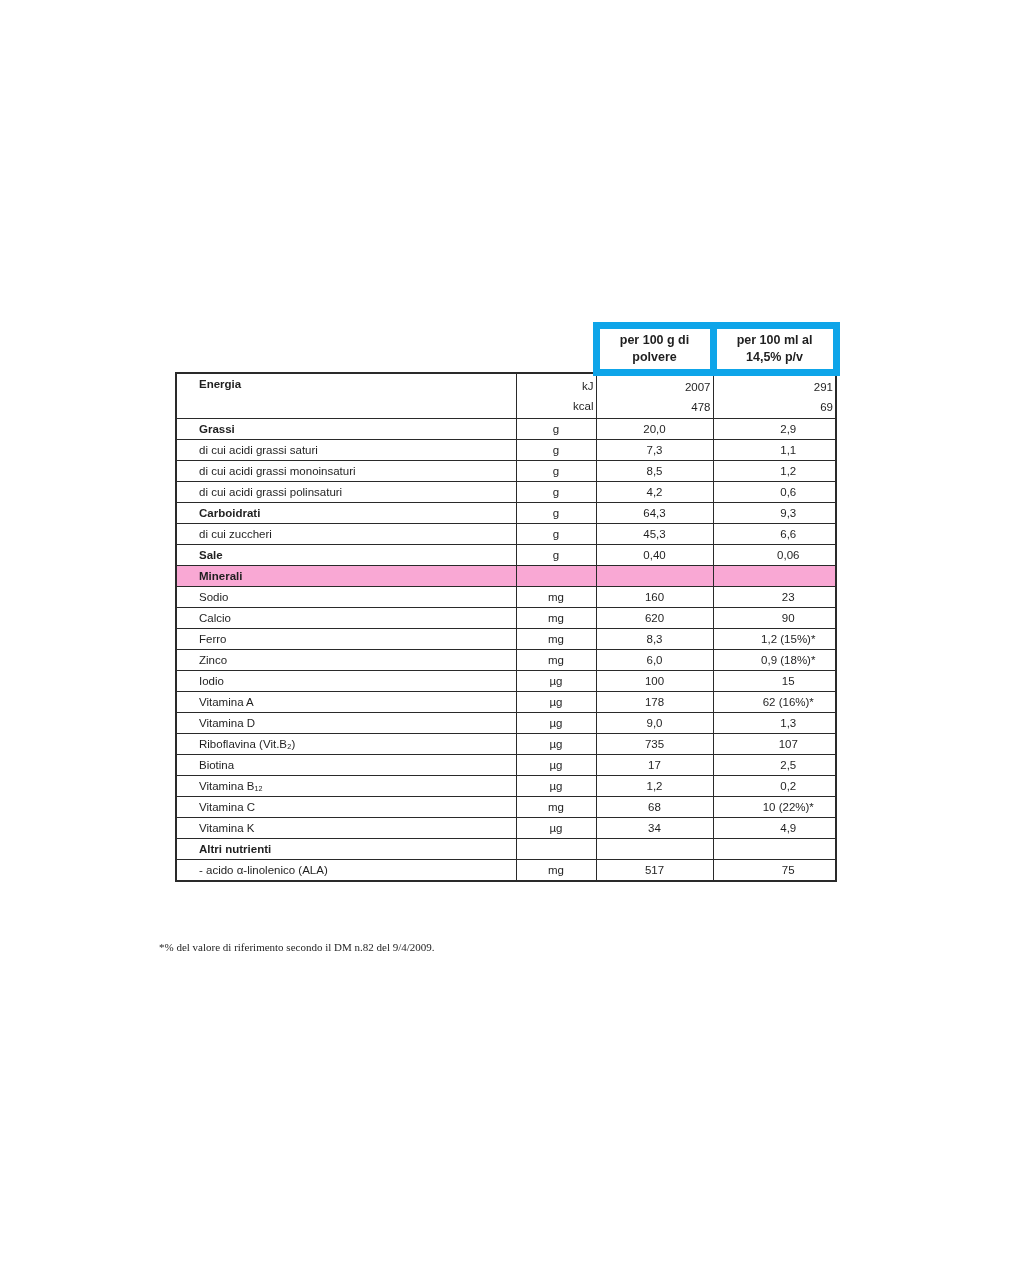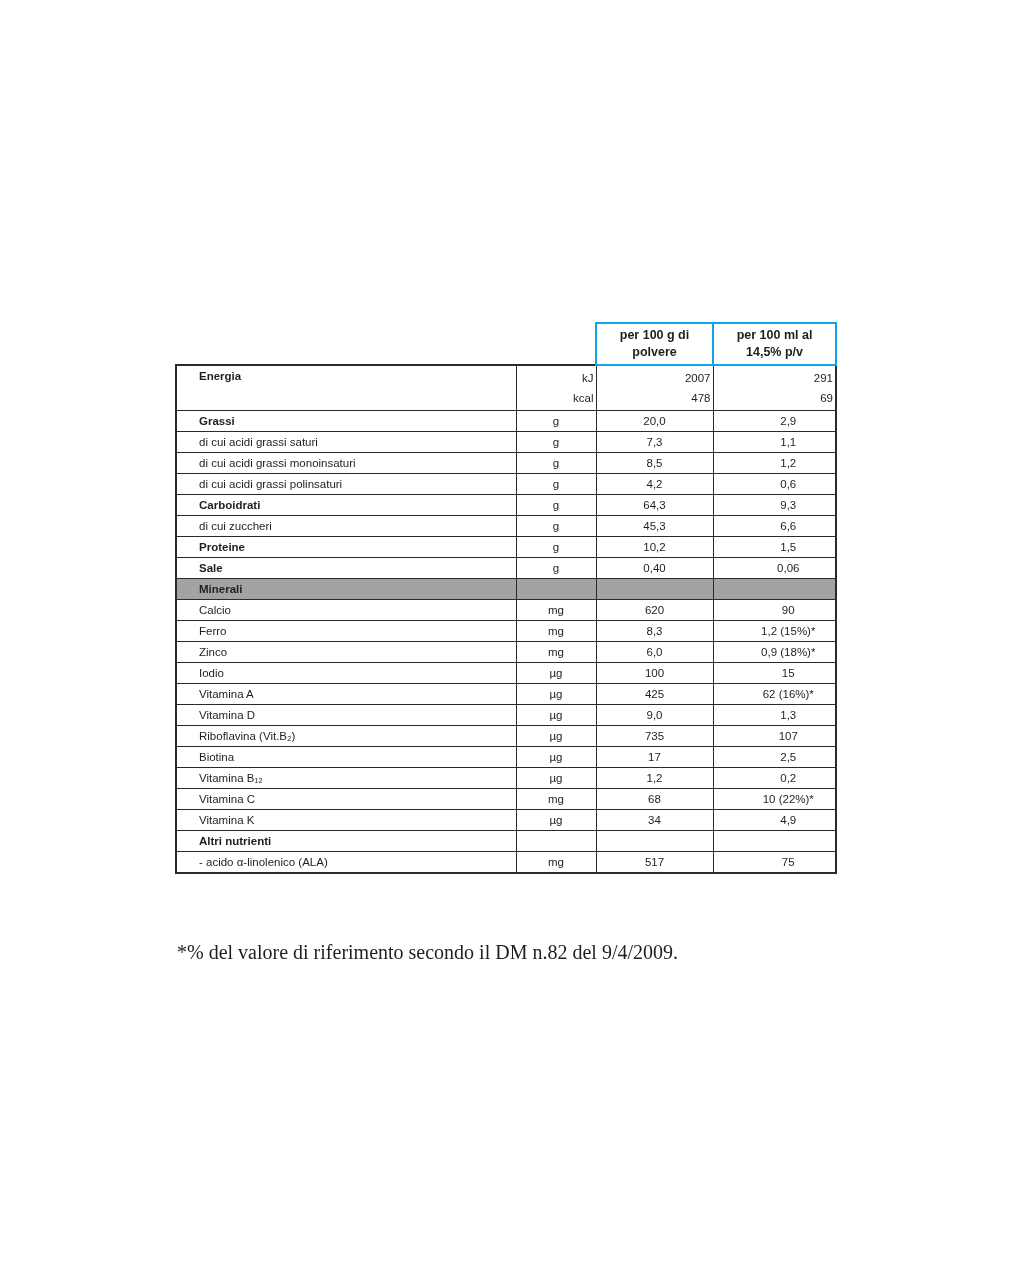--- a/index.html
+++ b/index.html
@@ -31,21 +31,21 @@
   col.c2 { width: 80px; }
   col.c3 { width: 117px; }
   col.c4 { width: 123px; }
 
   
   thead td.spacer {
     border: none;
     background: #ffffff;
   }
   thead th {
-    border: 2px solid #0ea5e9;
+    border: 7px solid #0ea5e9;
     font-weight: 700;
     font-size: 12.5px;
     text-align: center;
     vertical-align: middle;
     height: 38px;
     line-height: 17px;
     padding: 1px 2px;
     background: #ffffff;
   }
 
@@ -71,29 +71,29 @@
   tbody td:last-child { border-right-width: 2px; padding-left: 30px; }
 
   
   tr.double td { height: 40px; }
   tr.double td div { line-height: 20px; text-align: right; }
   tr.double td.c-label { vertical-align: top; padding-top: 4px; }
   tr.bold td.c-label,
   tr.group td.c-label,
   tr.section td.c-label,
   tr.section-italic td.c-label { font-weight: 700; }
-  tr.section td, tr.section-italic td { background: #a3a3a3; }
+  tr.section td, tr.section-italic td { background: #f9a8d4; }
   tr.section-italic td.c-label { font-style: italic; }
 
   .footnote {
     position: absolute;
-    left: 177px;
+    left: 159px;
     top: 941px;
     font-family: "Liberation Serif", serif;
-    font-size: 20px;
+    font-size: 11px;
     color: #1f1f1f;
     white-space: nowrap;
   }
 </style>
 </head>
 <body>
 
 <div class="table-wrap">
   <table class="nutrition">
     <colgroup>
@@ -161,38 +161,38 @@
           <td class="c-val">64,3</td>
           <td class="c-val">9,3</td>
         </tr>
         <tr class="normal">
           <td class="c-label">di cui zuccheri</td>
           <td class="c-unit">g</td>
           <td class="c-val">45,3</td>
           <td class="c-val">6,6</td>
         </tr>
         <tr class="bold">
-          <td class="c-label">Proteine</td>
-          <td class="c-unit">g</td>
-          <td class="c-val">10,2</td>
-          <td class="c-val">1,5</td>
-        </tr>
-        <tr class="bold">
           <td class="c-label">Sale</td>
           <td class="c-unit">g</td>
           <td class="c-val">0,40</td>
           <td class="c-val">0,06</td>
         </tr>
         <tr class="section">
           <td class="c-label">Minerali</td>
           <td class="c-unit"></td>
           <td class="c-val"></td>
           <td class="c-val"></td>
         </tr>
         <tr class="normal">
+          <td class="c-label">Sodio</td>
+          <td class="c-unit">mg</td>
+          <td class="c-val">160</td>
+          <td class="c-val">23</td>
+        </tr>
+        <tr class="normal">
           <td class="c-label">Calcio</td>
           <td class="c-unit">mg</td>
           <td class="c-val">620</td>
           <td class="c-val">90</td>
         </tr>
         <tr class="normal">
           <td class="c-label">Ferro</td>
           <td class="c-unit">mg</td>
           <td class="c-val">8,3</td>
           <td class="c-val">1,2 (15%)*</td>
@@ -205,21 +205,21 @@
         </tr>
         <tr class="normal">
           <td class="c-label">Iodio</td>
           <td class="c-unit">µg</td>
           <td class="c-val">100</td>
           <td class="c-val">15</td>
         </tr>
         <tr class="normal">
           <td class="c-label">Vitamina A</td>
           <td class="c-unit">µg</td>
-          <td class="c-val">425</td>
+          <td class="c-val">178</td>
           <td class="c-val">62 (16%)*</td>
         </tr>
         <tr class="normal">
           <td class="c-label">Vitamina D</td>
           <td class="c-unit">µg</td>
           <td class="c-val">9,0</td>
           <td class="c-val">1,3</td>
         </tr>
         <tr class="normal">
           <td class="c-label">Riboflavina (Vit.B₂)</td>

